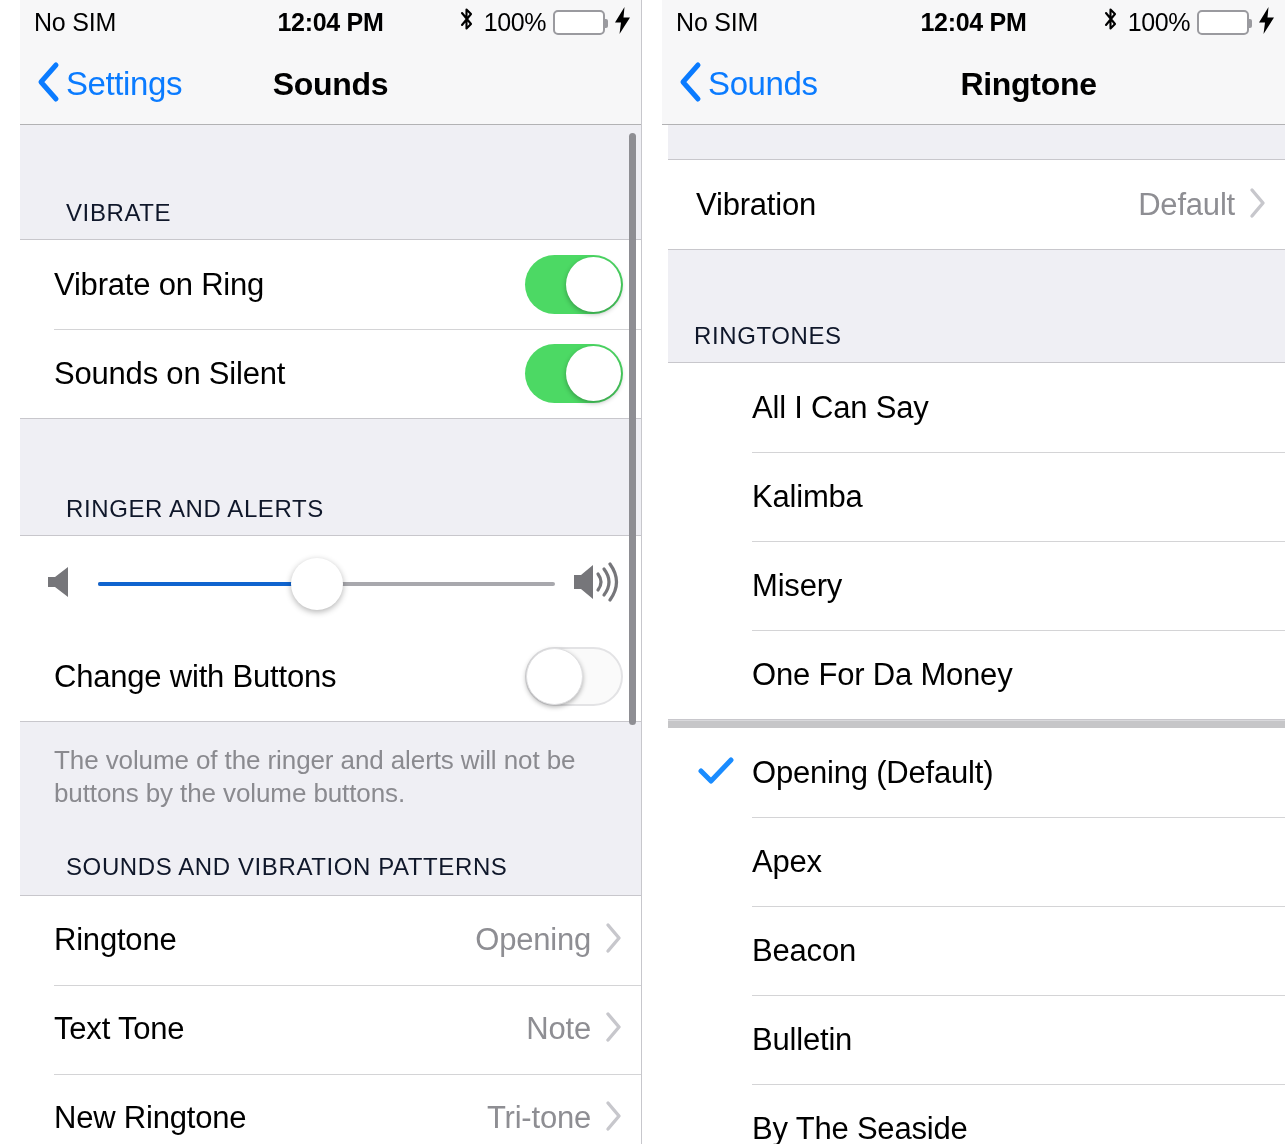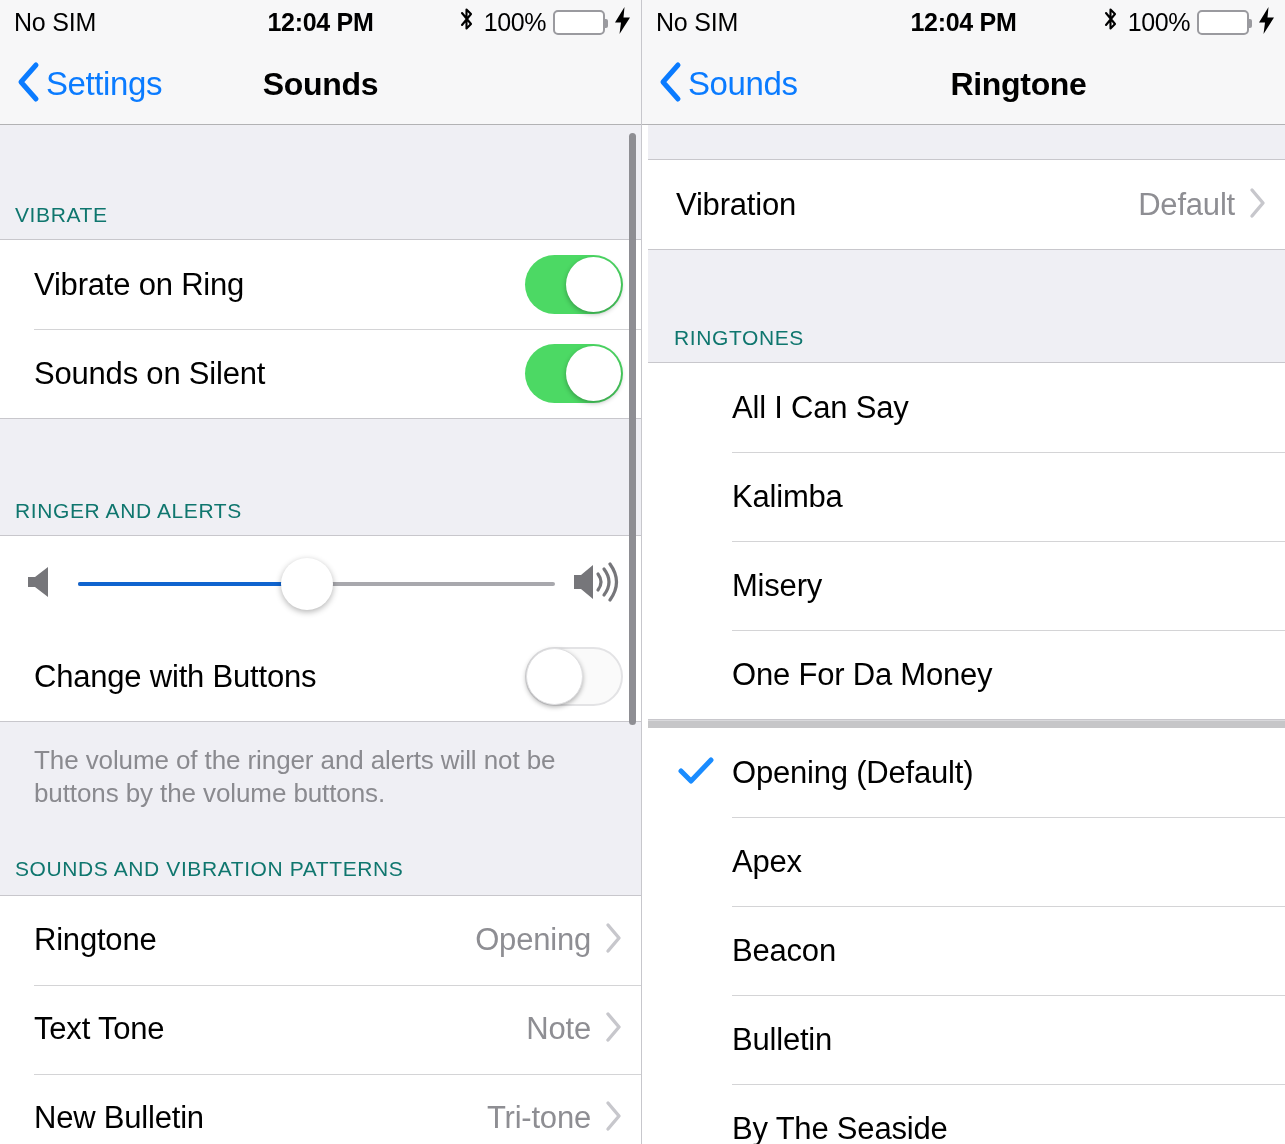--- a/index.html
+++ b/index.html
@@ -17,20 +17,21 @@
   .screens {
     display: flex;
     width: 1285px;
     height: 1144px;
   }
   .phone {
     position: relative;
     height: 1144px;
     overflow: hidden;
     background: #efeff4;
+    margin-left: 20px;
   }
   .phone-left  { width: 642px; border-right: 1px solid #c7c7cc; box-sizing: border-box; }
   .phone-right { width: 643px; }
 
   
   .statusbar {
     height: 44px;
     background: #f7f7f8;
     display: flex;
     align-items: center;
@@ -127,24 +128,24 @@
   .nav-title-right { padding-left: 110px; }
 
   
   .content {
     position: relative;
     background: #efeff4;
     height: calc(1144px - 124px);
     overflow: hidden;
   }
   .group-header {
-    color: #0f766e;
-    font-size: 21px;
+    color: #0f172a;
+    font-size: 24px;
     letter-spacing: 0.6px;
-    padding: 0 0 12px 15px;
+    padding: 0 0 12px 46px;
     display: flex;
     align-items: flex-end;
   }
   .spacer { background: #efeff4; }
 
   .cell-group {
     background: #ffffff;
     border-top: 1px solid #c8c7cc;
     border-bottom: 1px solid #c8c7cc;
   }
@@ -393,21 +394,21 @@
         <div class="cell">
           <span class="cell-label">Text Tone</span>
           <span class="cell-value">Note</span>
           <span class="disclosure">
             <svg width="18" height="32" viewBox="0 0 18 32">
                 <path d="M3 3 L14 16 L3 29" fill="none" stroke="#c7c7cc" stroke-width="3.4" stroke-linecap="round" stroke-linejoin="round"></path>
               </svg>
           </span>
         </div>
         <div class="cell">
-          <span class="cell-label">New Bulletin</span>
+          <span class="cell-label">New Ringtone</span>
           <span class="cell-value">Tri-tone</span>
           <span class="disclosure">
             <svg width="18" height="32" viewBox="0 0 18 32">
                 <path d="M3 3 L14 16 L3 29" fill="none" stroke="#c7c7cc" stroke-width="3.4" stroke-linecap="round" stroke-linejoin="round"></path>
               </svg>
           </span>
         </div>
       </div>
 
       <div class="scrollbar" style="right:5px; top:8px; height:592px;"></div>

